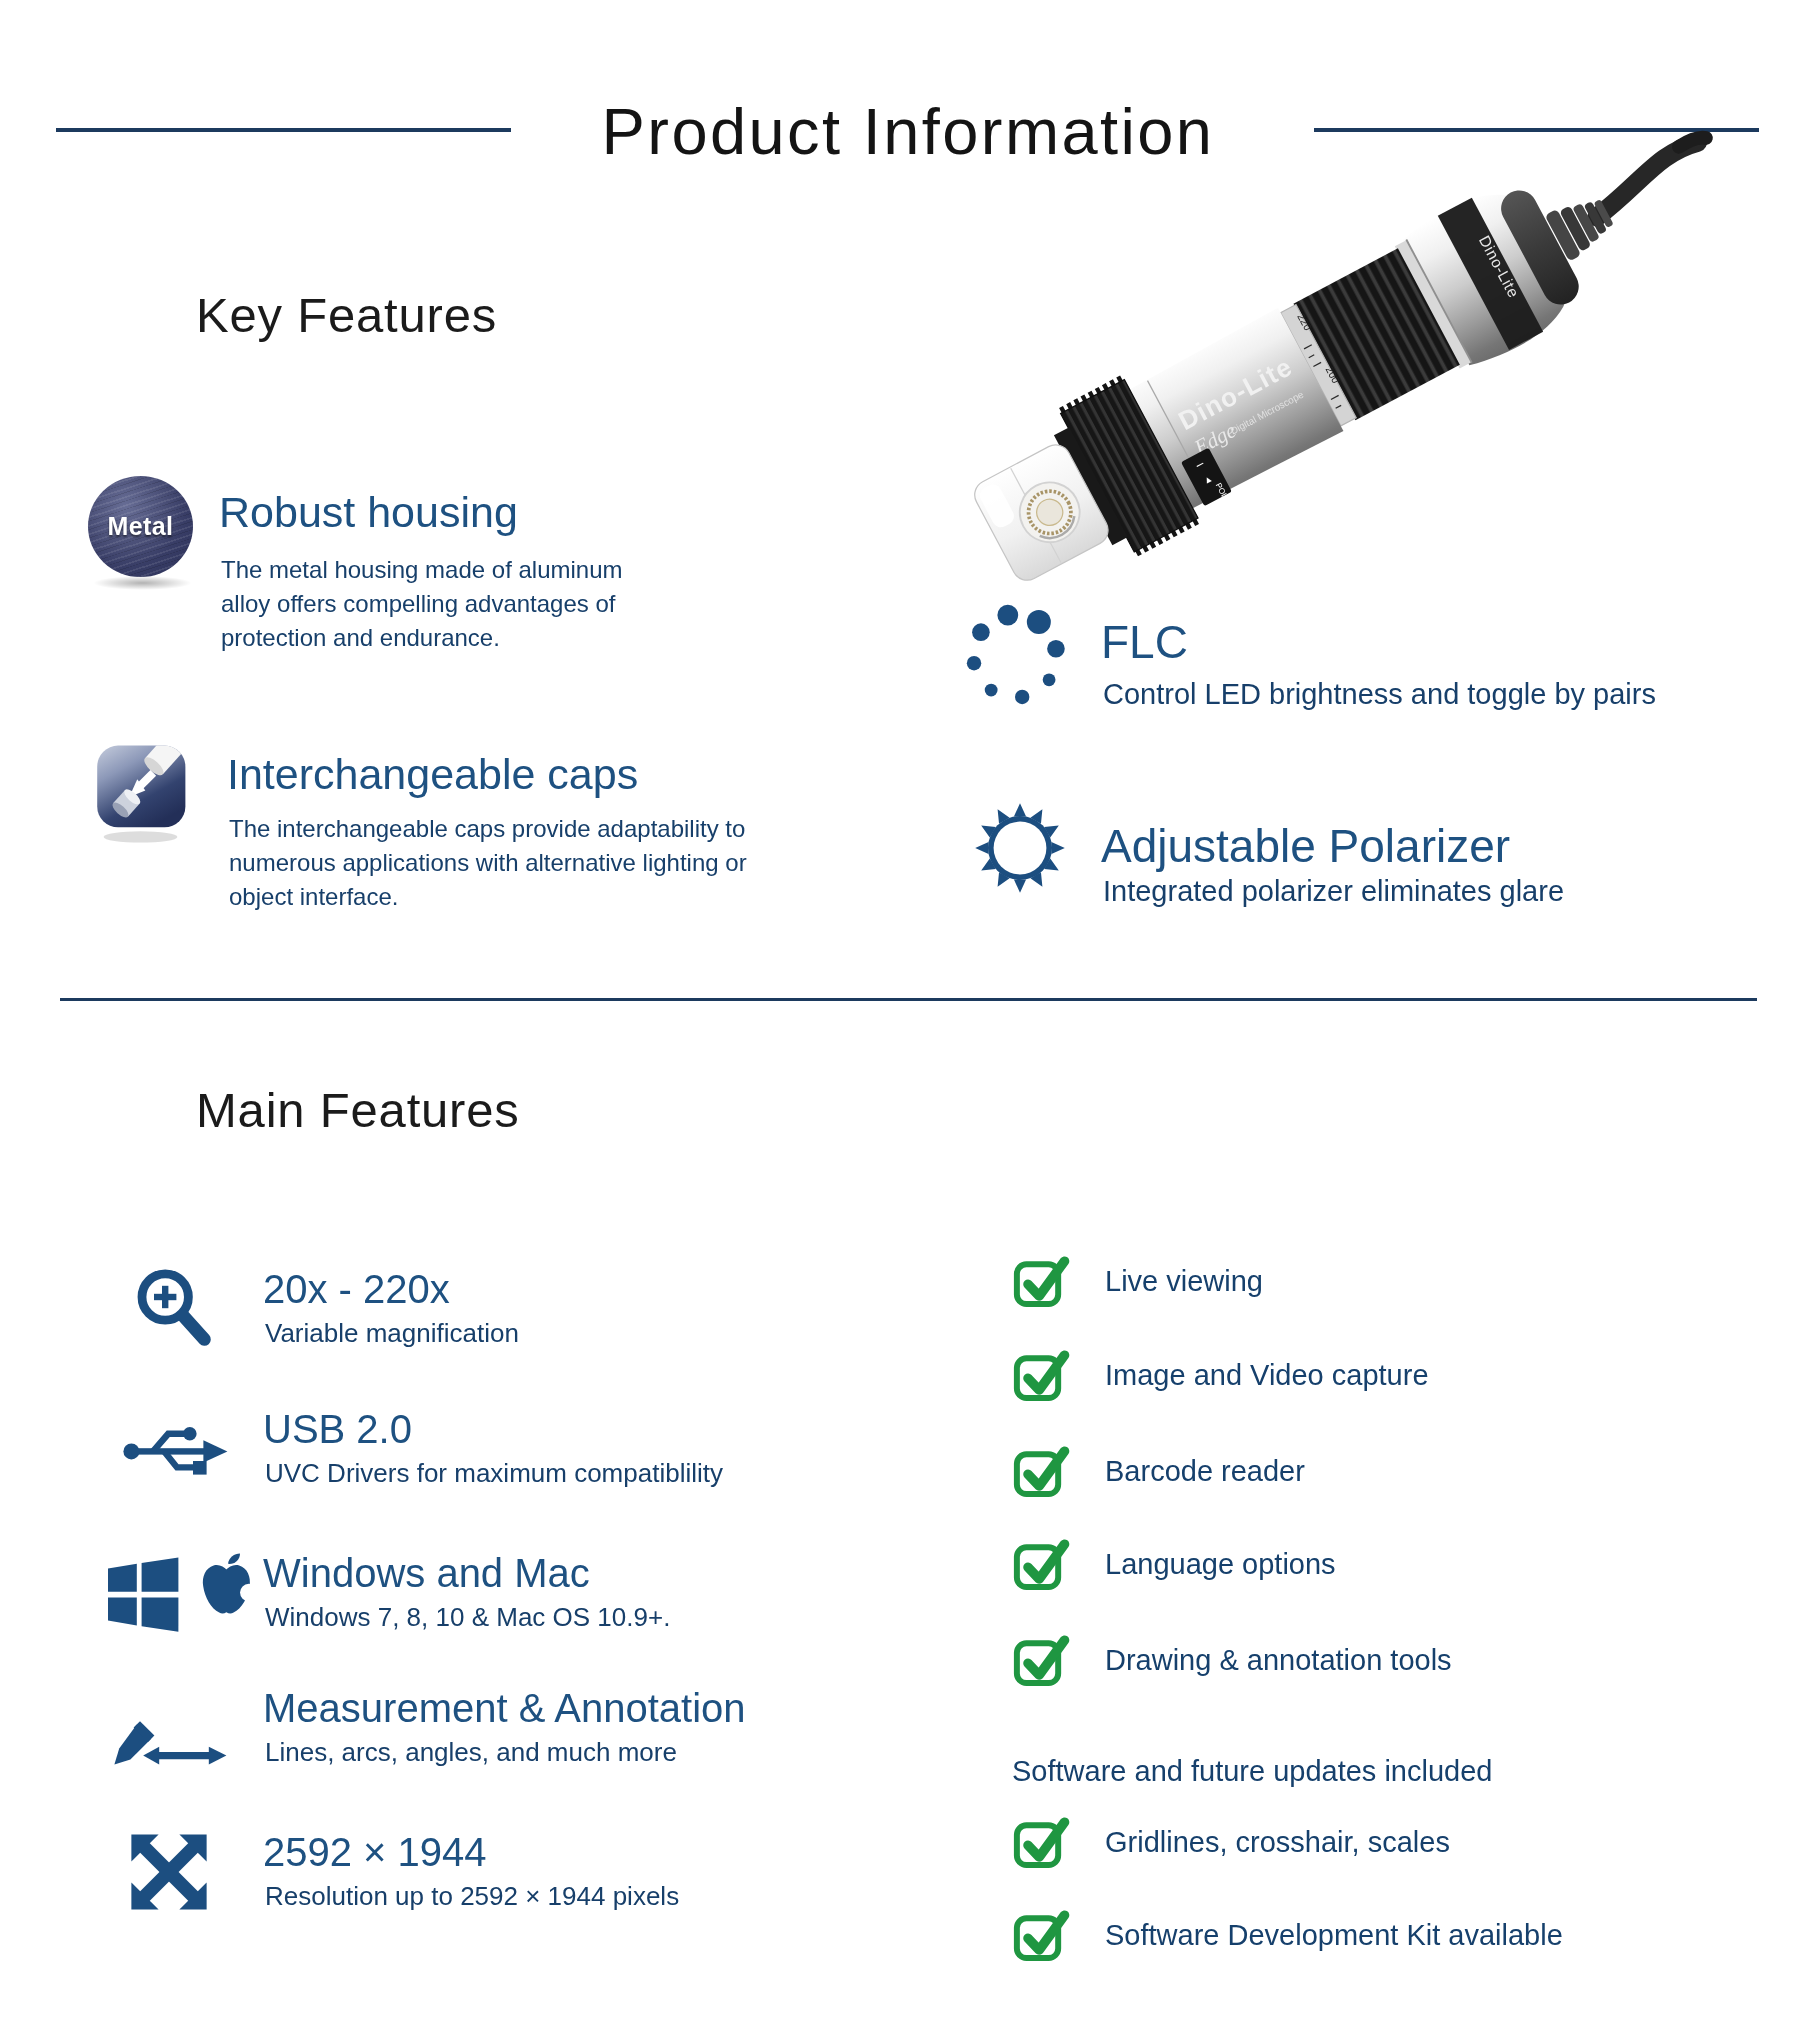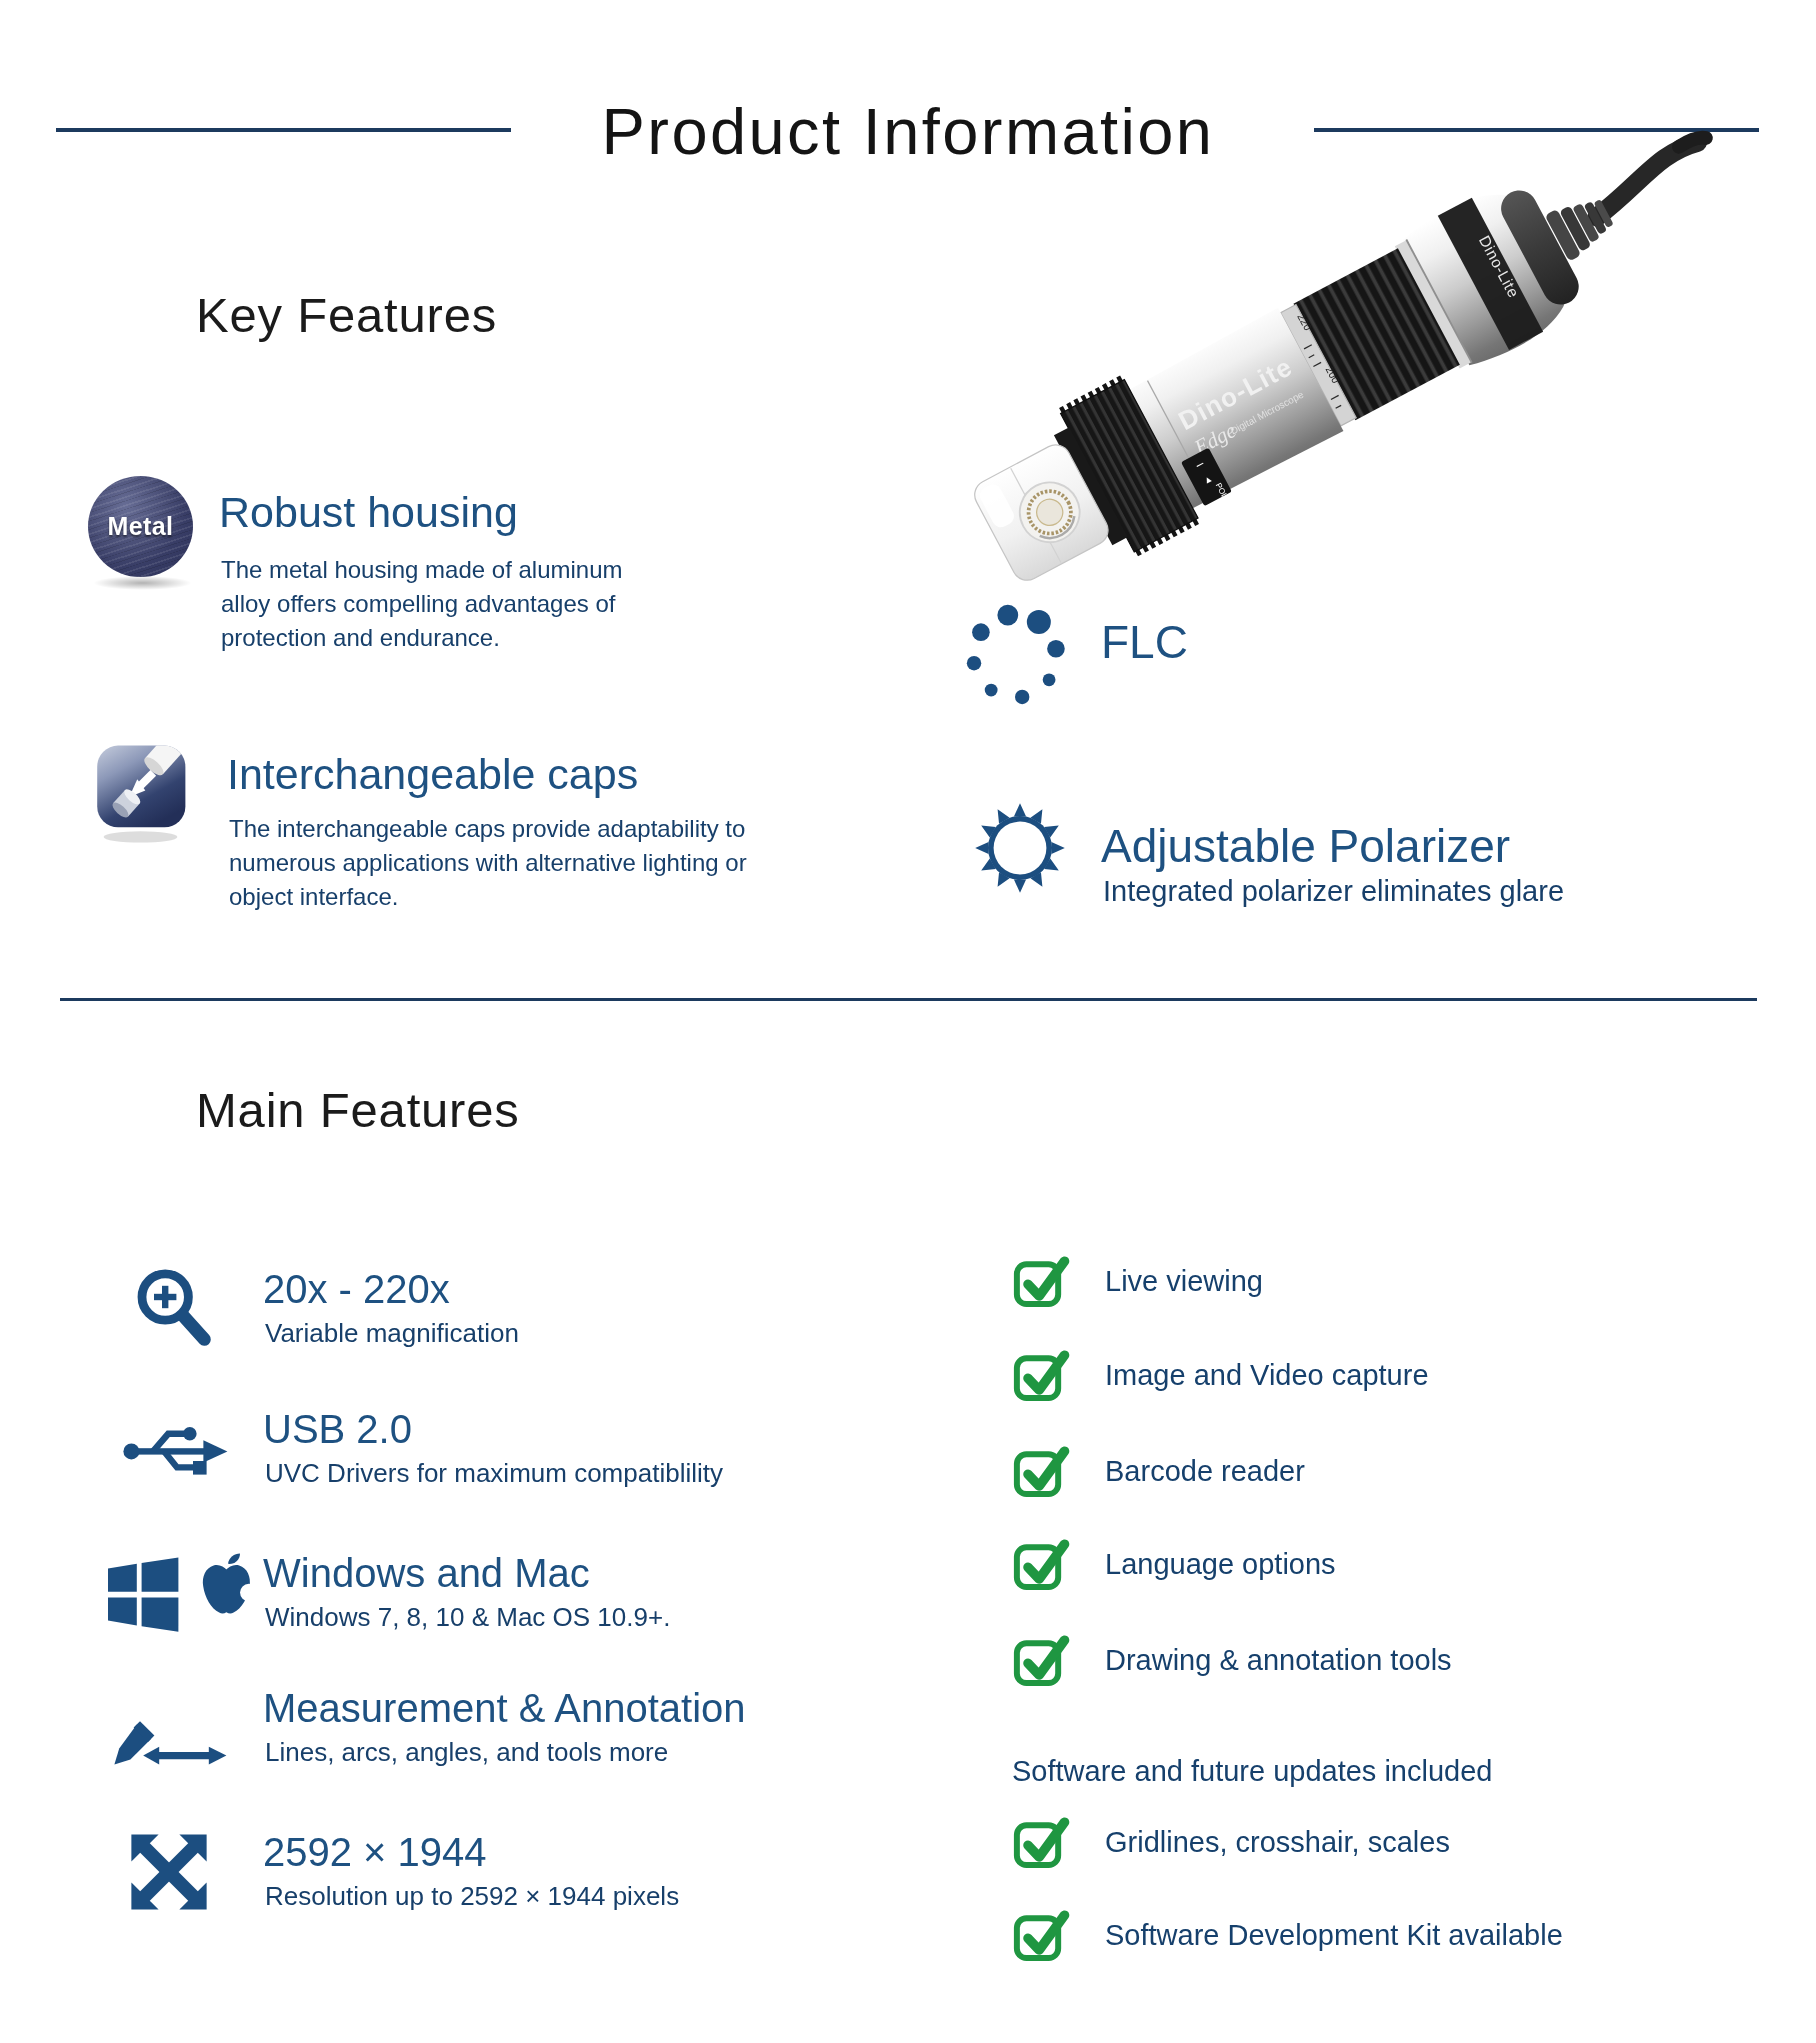--- a/index.html
+++ b/index.html
@@ -180,20 +180,21 @@
       <circle cx="94.8" cy="22.4" r="15"></circle>
       <circle cx="116.2" cy="56.0" r="11"></circle>
       <circle cx="107.6" cy="94.8" r="8"></circle>
       <circle cx="74.0" cy="116.2" r="9"></circle>
       <circle cx="35.2" cy="107.6" r="8"></circle>
       <circle cx="13.8" cy="74.0" r="9"></circle>
       <circle cx="22.4" cy="35.2" r="11"></circle>
     </g>
   </svg>
   <div class="abs kf-title" style="left:1101px;top:615px;font-size:46px;">FLC</div>
+  <div class="abs kf-sub" style="left:1103px;top:678px;">Control LED brightness and toggle by pairs</div>
 
   <svg class="abs" style="left:972px;top:800px;" width="96" height="96" viewBox="0 0 120 120">
     <circle cx="60" cy="60" r="40" fill="#1c4e80"></circle>
     <path fill="#1c4e80" d="M99.3,52.4 L116,60 L99.3,67.6 Z M97.8,73 L108.5,88 L90.2,86.2 Z M86.2,90.2 L88,108.5 L73,97.8 Z
       M67.6,99.3 L60,116 L52.4,99.3 Z M47,97.8 L32,108.5 L33.8,90.2 Z M29.8,86.2 L11.5,88 L22.2,73 Z
       M20.7,67.6 L4,60 L20.7,52.4 Z M22.2,47 L11.5,32 L29.8,33.8 Z M33.8,29.8 L32,11.5 L47,22.2 Z
       M52.4,20.7 L60,4 L67.6,20.7 Z M73,22.2 L88,11.5 L86.2,29.8 Z M90.2,33.8 L108.5,32 L97.8,47 Z"></path>
     <circle cx="60" cy="60" r="33" fill="#ffffff"></circle>
   </svg>
   <div class="abs kf-title" style="left:1101px;top:819px;font-size:46px;">Adjustable Polarizer</div>
@@ -246,21 +247,21 @@
   <svg class="abs" style="left:108px;top:1686px;" width="128" height="84" viewBox="0 0 160 105">
     <g fill="#1c4e80">
       <polygon points="36,48 54,66 28,92 8,98 14,78"></polygon>
       <polygon points="40,44 58,62 50,70 32,52"></polygon>
       <line x1="58" y1="87" x2="132" y2="87" stroke="#1c4e80" stroke-width="9"></line>
       <polygon points="64,76 64,98 44,87"></polygon>
       <polygon points="126,76 126,98 148,87"></polygon>
     </g>
   </svg>
   <div class="abs spec-title" style="left:263px;top:1686px;">Measurement &amp; Annotation</div>
-  <div class="abs spec-sub" style="left:265px;top:1737px;">Lines, arcs, angles, and tools more</div>
+  <div class="abs spec-sub" style="left:265px;top:1737px;">Lines, arcs, angles, and much more</div>
 
   <svg class="abs" style="left:125px;top:1828px;" width="88" height="88" viewBox="0 0 110 110">
     <g fill="#1c4e80">
       <polygon points="14,26 26,14 96,84 84,96"></polygon>
       <polygon points="84,14 96,26 26,96 14,84"></polygon>
       <polygon points="8,8 42,8 8,42"></polygon>
       <polygon points="102,8 68,8 102,42"></polygon>
       <polygon points="8,102 8,68 42,102"></polygon>
       <polygon points="102,102 102,68 68,102"></polygon>
     </g>

